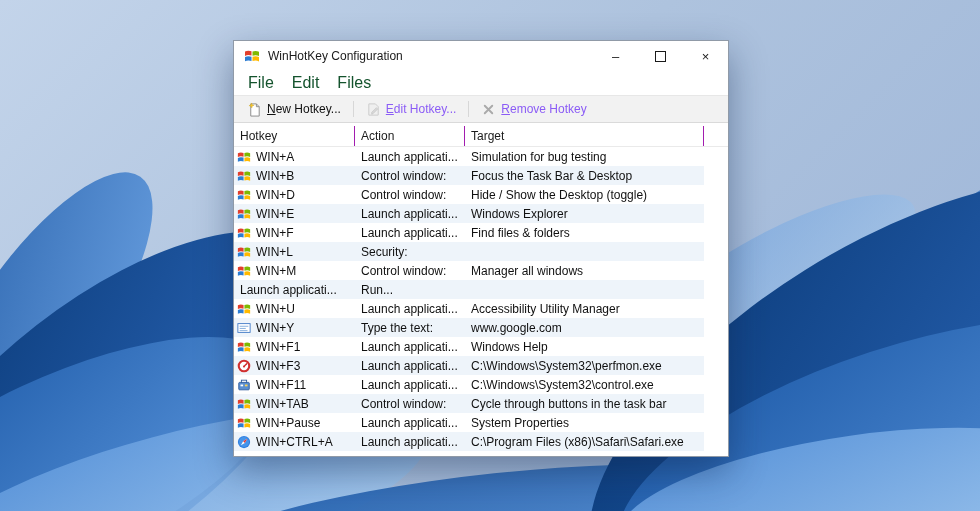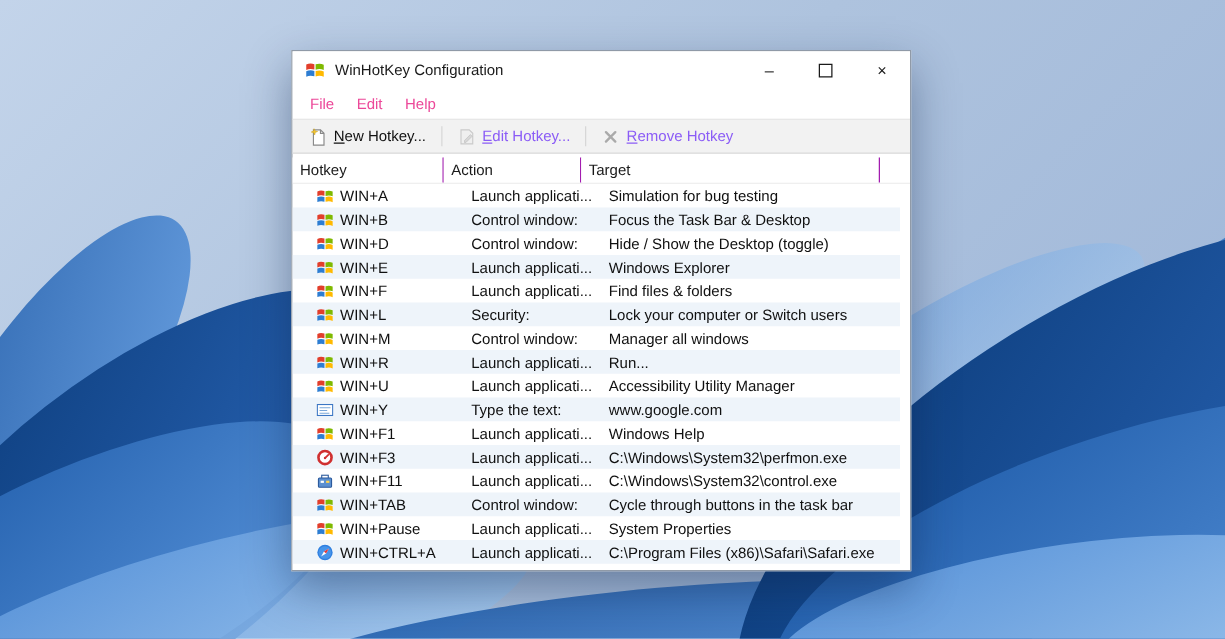--- a/index.html
+++ b/index.html
@@ -13,36 +13,36 @@
     box-shadow:0 14px 34px rgba(15,35,75,.42);}
   .titlebar{height:30px;flex:0 0 30px;display:flex;align-items:center;gap:8px;padding-left:10px;background:#fff;}
   .app-icon{width:16px;height:16px;display:inline-flex;flex:0 0 16px;}
   .title{font-size:12px;color:#1a1a1a;}
   .win-controls{margin-left:auto;display:flex;height:100%;align-self:flex-start;}
   .win-btn{width:45px;height:30px;display:flex;align-items:center;justify-content:center;
     font-size:13px;color:#1a1a1a;background:transparent;border:none;padding:0;font-family:inherit;}
   .win-btn .maxbox{width:9px;height:9px;border:1px solid #1a1a1a;display:inline-block;}
 
   .menubar{height:24px;flex:0 0 24px;display:flex;align-items:center;padding:0 5px;background:#fff;}
-  .menu-item{font-size:12px;padding:3px 9px;color:#ec4899;}
+  .menu-item{font-size:16px;padding:3px 9px;color:#14532d;}
 
   .toolbar{height:26px;flex:0 0 26px;display:flex;align-items:center;background:#f2f2f2;
     border-top:1px solid #e7e7e7;border-bottom:1px solid #dadada;padding:0 4px;}
   .tbtn{display:flex;align-items:center;gap:5px;font-size:12px;padding:3px 9px;color:#111;background:transparent;border:none;font-family:inherit;}
   .tbtn.disabled{color:#8b5cf6;}
   .tbtn .mn{text-decoration:underline;}
   .tsep{width:1px;height:16px;background:#d7d7d7;margin:0 3px;flex:0 0 1px;}
   .ticon{width:15px;height:15px;display:inline-flex;flex:0 0 15px;}
 
   .listview{flex:1;display:flex;flex-direction:column;background:#fff;margin-top:3px;min-height:0;}
   .lheader{display:grid;grid-template-columns:121px 110px 239px 1fr;height:20px;flex:0 0 20px;border-bottom:1px solid #eaeaea;}
   .hcell{font-size:12px;color:#1a1a1a;display:flex;align-items:center;padding-left:6px;border-right:1px solid #a21caf;background:#fff;}
   .hcell.hgutter{border-right:none;}
   .rows{flex:1;overflow:hidden;}
-  .lrow{display:grid;grid-template-columns:121px 110px 239px;width:470px;height:19px;padding-left:16px;}
+  .lrow{display:grid;grid-template-columns:121px 110px 239px;width:470px;height:19px;}
   .lrow:nth-child(even){background:#eef4fa;}
   .cell{font-size:12px;color:#101010;display:flex;align-items:center;padding-left:6px;white-space:nowrap;overflow:hidden;}
   .c-hot{padding-left:3px;gap:5px;}
   .ricon{width:14px;height:14px;display:inline-flex;flex:0 0 14px;}
   .ricon svg{width:14px;height:14px;}
 </style>
 </head>
 <body>
 
 <div class="desktop">
@@ -115,21 +115,21 @@
         </button>
         <button class="win-btn">
           <span>×</span>
         </button>
       </div>
     </div>
 
     <div class="menubar">
       <span class="menu-item">File</span>
       <span class="menu-item">Edit</span>
-      <span class="menu-item">Help</span>
+      <span class="menu-item">Files</span>
     </div>
 
     <div class="toolbar">
       <button class="tbtn">
         <span class="ticon">
           <svg viewBox="0 0 16 16">
               <path d="M4 2 H10 L13 5 V15 H4 Z" fill="#fff" stroke="#8a8a8a"></path>
               <path d="M10 2 L10 5 H13" fill="none" stroke="#8a8a8a"></path>
               <path d="M4.5 1 l1 1.9 2.1.5 -2 .9 -.5 2.1 -.9-2 -2.1-.5 2-.9 Z" fill="#f4c430" stroke="#caa017" stroke-width="0.4"></path>
             </svg>
@@ -246,49 +246,37 @@
                 <svg viewBox="0 0 16 16">
                   <path d="M1 3.6 Q4 2.2 7.5 3.3 L7.5 7.6 Q4 6.5 1 7.9 Z" fill="#e23e2b"></path>
                   <path d="M8.5 3.4 Q12 2.3 15 3.7 L15 8 Q12 6.6 8.5 7.7 Z" fill="#7fb900"></path>
                   <path d="M1 9 Q4 7.6 7.5 8.7 L7.5 13 Q4 11.9 1 13.3 Z" fill="#2d7dd2"></path>
                   <path d="M8.5 8.8 Q12 7.7 15 9.1 L15 13.4 Q12 12 8.5 13.1 Z" fill="#ffb900"></path>
                 </svg>
               </span>
               <span>WIN+L</span>
             </div>
             <div class="cell">Security:</div>
-            <div class="cell">Lock your computer or Switch users</div>
           </div>
           <div class="lrow">
             <div class="cell c-hot">
               <span class="ricon">
                 <svg viewBox="0 0 16 16">
                   <path d="M1 3.6 Q4 2.2 7.5 3.3 L7.5 7.6 Q4 6.5 1 7.9 Z" fill="#e23e2b"></path>
                   <path d="M8.5 3.4 Q12 2.3 15 3.7 L15 8 Q12 6.6 8.5 7.7 Z" fill="#7fb900"></path>
                   <path d="M1 9 Q4 7.6 7.5 8.7 L7.5 13 Q4 11.9 1 13.3 Z" fill="#2d7dd2"></path>
                   <path d="M8.5 8.8 Q12 7.7 15 9.1 L15 13.4 Q12 12 8.5 13.1 Z" fill="#ffb900"></path>
                 </svg>
               </span>
               <span>WIN+M</span>
             </div>
             <div class="cell">Control window:</div>
             <div class="cell">Manager all windows</div>
           </div>
           <div class="lrow">
-            <div class="cell c-hot">
-              <span class="ricon">
-                <svg viewBox="0 0 16 16">
-                  <path d="M1 3.6 Q4 2.2 7.5 3.3 L7.5 7.6 Q4 6.5 1 7.9 Z" fill="#e23e2b"></path>
-                  <path d="M8.5 3.4 Q12 2.3 15 3.7 L15 8 Q12 6.6 8.5 7.7 Z" fill="#7fb900"></path>
-                  <path d="M1 9 Q4 7.6 7.5 8.7 L7.5 13 Q4 11.9 1 13.3 Z" fill="#2d7dd2"></path>
-                  <path d="M8.5 8.8 Q12 7.7 15 9.1 L15 13.4 Q12 12 8.5 13.1 Z" fill="#ffb900"></path>
-                </svg>
-              </span>
-              <span>WIN+R</span>
-            </div>
             <div class="cell">Launch applicati...</div>
             <div class="cell">Run...</div>
           </div>
           <div class="lrow">
             <div class="cell c-hot">
               <span class="ricon">
                 <svg viewBox="0 0 16 16">
                   <path d="M1 3.6 Q4 2.2 7.5 3.3 L7.5 7.6 Q4 6.5 1 7.9 Z" fill="#e23e2b"></path>
                   <path d="M8.5 3.4 Q12 2.3 15 3.7 L15 8 Q12 6.6 8.5 7.7 Z" fill="#7fb900"></path>
                   <path d="M1 9 Q4 7.6 7.5 8.7 L7.5 13 Q4 11.9 1 13.3 Z" fill="#2d7dd2"></path>

